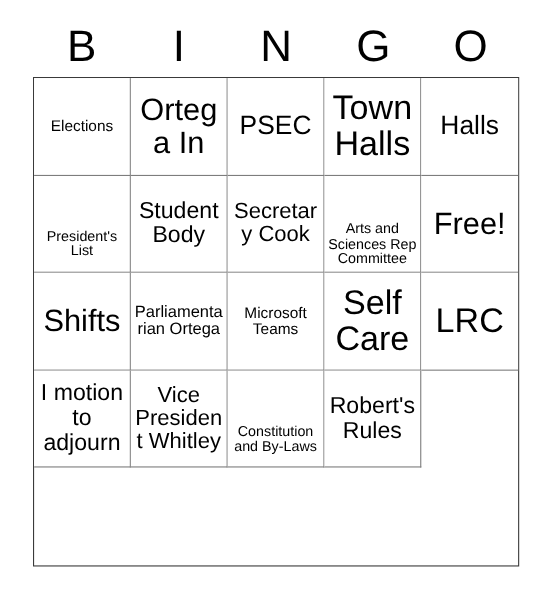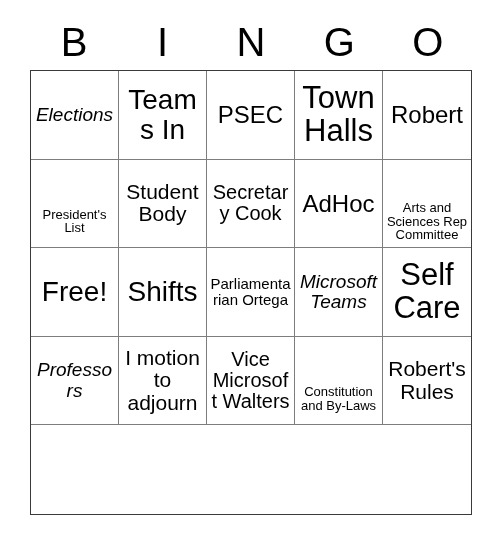--- a/index.html
+++ b/index.html
@@ -82,21 +82,21 @@
     overflow-wrap: break-word;
     hyphens: none;
   }
 
   
   .fs-xxl  { font-size: 31px; }
   .fs-xl   { font-size: 28px; }
   .fs-lg   { font-size: 24px; }
   .fs-md   { font-size: 21px; }
   .fs-sm   { font-size: 20px; }
-  .fs-xs   { font-size: 19px; font-style: italic; }
+  .fs-xs   { font-size: 14px; }
   .fs-xxs  { font-size: 13px; margin-top: 36px; }
   .fs-tiny { font-size: 15px; }
 </style>
 </head>
 <body>
 
 <div class="card">
 
   <div class="header-row">
     <div class="header-cell">B</div>
@@ -105,73 +105,70 @@
     <div class="header-cell">G</div>
     <div class="header-cell">O</div>
   </div>
 
   <div class="grid">
 
     <div class="cell">
       <span class="cell-text fs-xs">Elections</span>
     </div>
     <div class="cell">
-      <span class="cell-text fs-xl">Teams In</span>
+      <span class="cell-text fs-xl">Ortega In</span>
     </div>
     <div class="cell">
       <span class="cell-text fs-lg">PSEC</span>
     </div>
     <div class="cell">
       <span class="cell-text fs-xxl">Town Halls</span>
     </div>
 
     <div class="cell">
-      <span class="cell-text fs-lg">Robert</span>
+      <span class="cell-text fs-lg">Halls</span>
     </div>
     <div class="cell">
       <span class="cell-text fs-xxs">President's List</span>
     </div>
     <div class="cell">
       <span class="cell-text fs-md">Student Body</span>
     </div>
     <div class="cell">
       <span class="cell-text fs-sm">Secretary Cook</span>
     </div>
 
-    <div class="cell">
-      <span class="cell-text fs-lg">AdHoc</span>
-    </div>
     <div class="cell">
       <span class="cell-text fs-xxs">Arts and Sciences Rep Committee</span>
     </div>
     <div class="cell">
       <span class="cell-text fs-xl">Free!</span>
     </div>
     <div class="cell">
       <span class="cell-text fs-xl">Shifts</span>
     </div>
     <div class="cell">
       <span class="cell-text fs-tiny">Parliamentarian Ortega</span>
     </div>
 
     <div class="cell">
       <span class="cell-text fs-xs">Microsoft Teams</span>
     </div>
     <div class="cell">
       <span class="cell-text fs-xxl">Self Care</span>
     </div>
     <div class="cell">
-      <span class="cell-text fs-xs">Professors</span>
+      <span class="cell-text fs-xxl">LRC</span>
     </div>
 
     <div class="cell">
       <span class="cell-text fs-md">I motion to adjourn</span>
     </div>
     <div class="cell">
-      <span class="cell-text fs-sm">Vice Microsoft Walters</span>
+      <span class="cell-text fs-sm">Vice President Whitley</span>
     </div>
     <div class="cell">
       <span class="cell-text fs-xxs">Constitution and By-Laws</span>
     </div>
     <div class="cell">
       <span class="cell-text fs-md">Robert's Rules</span>
     </div>
 
   </div>
 </div>

